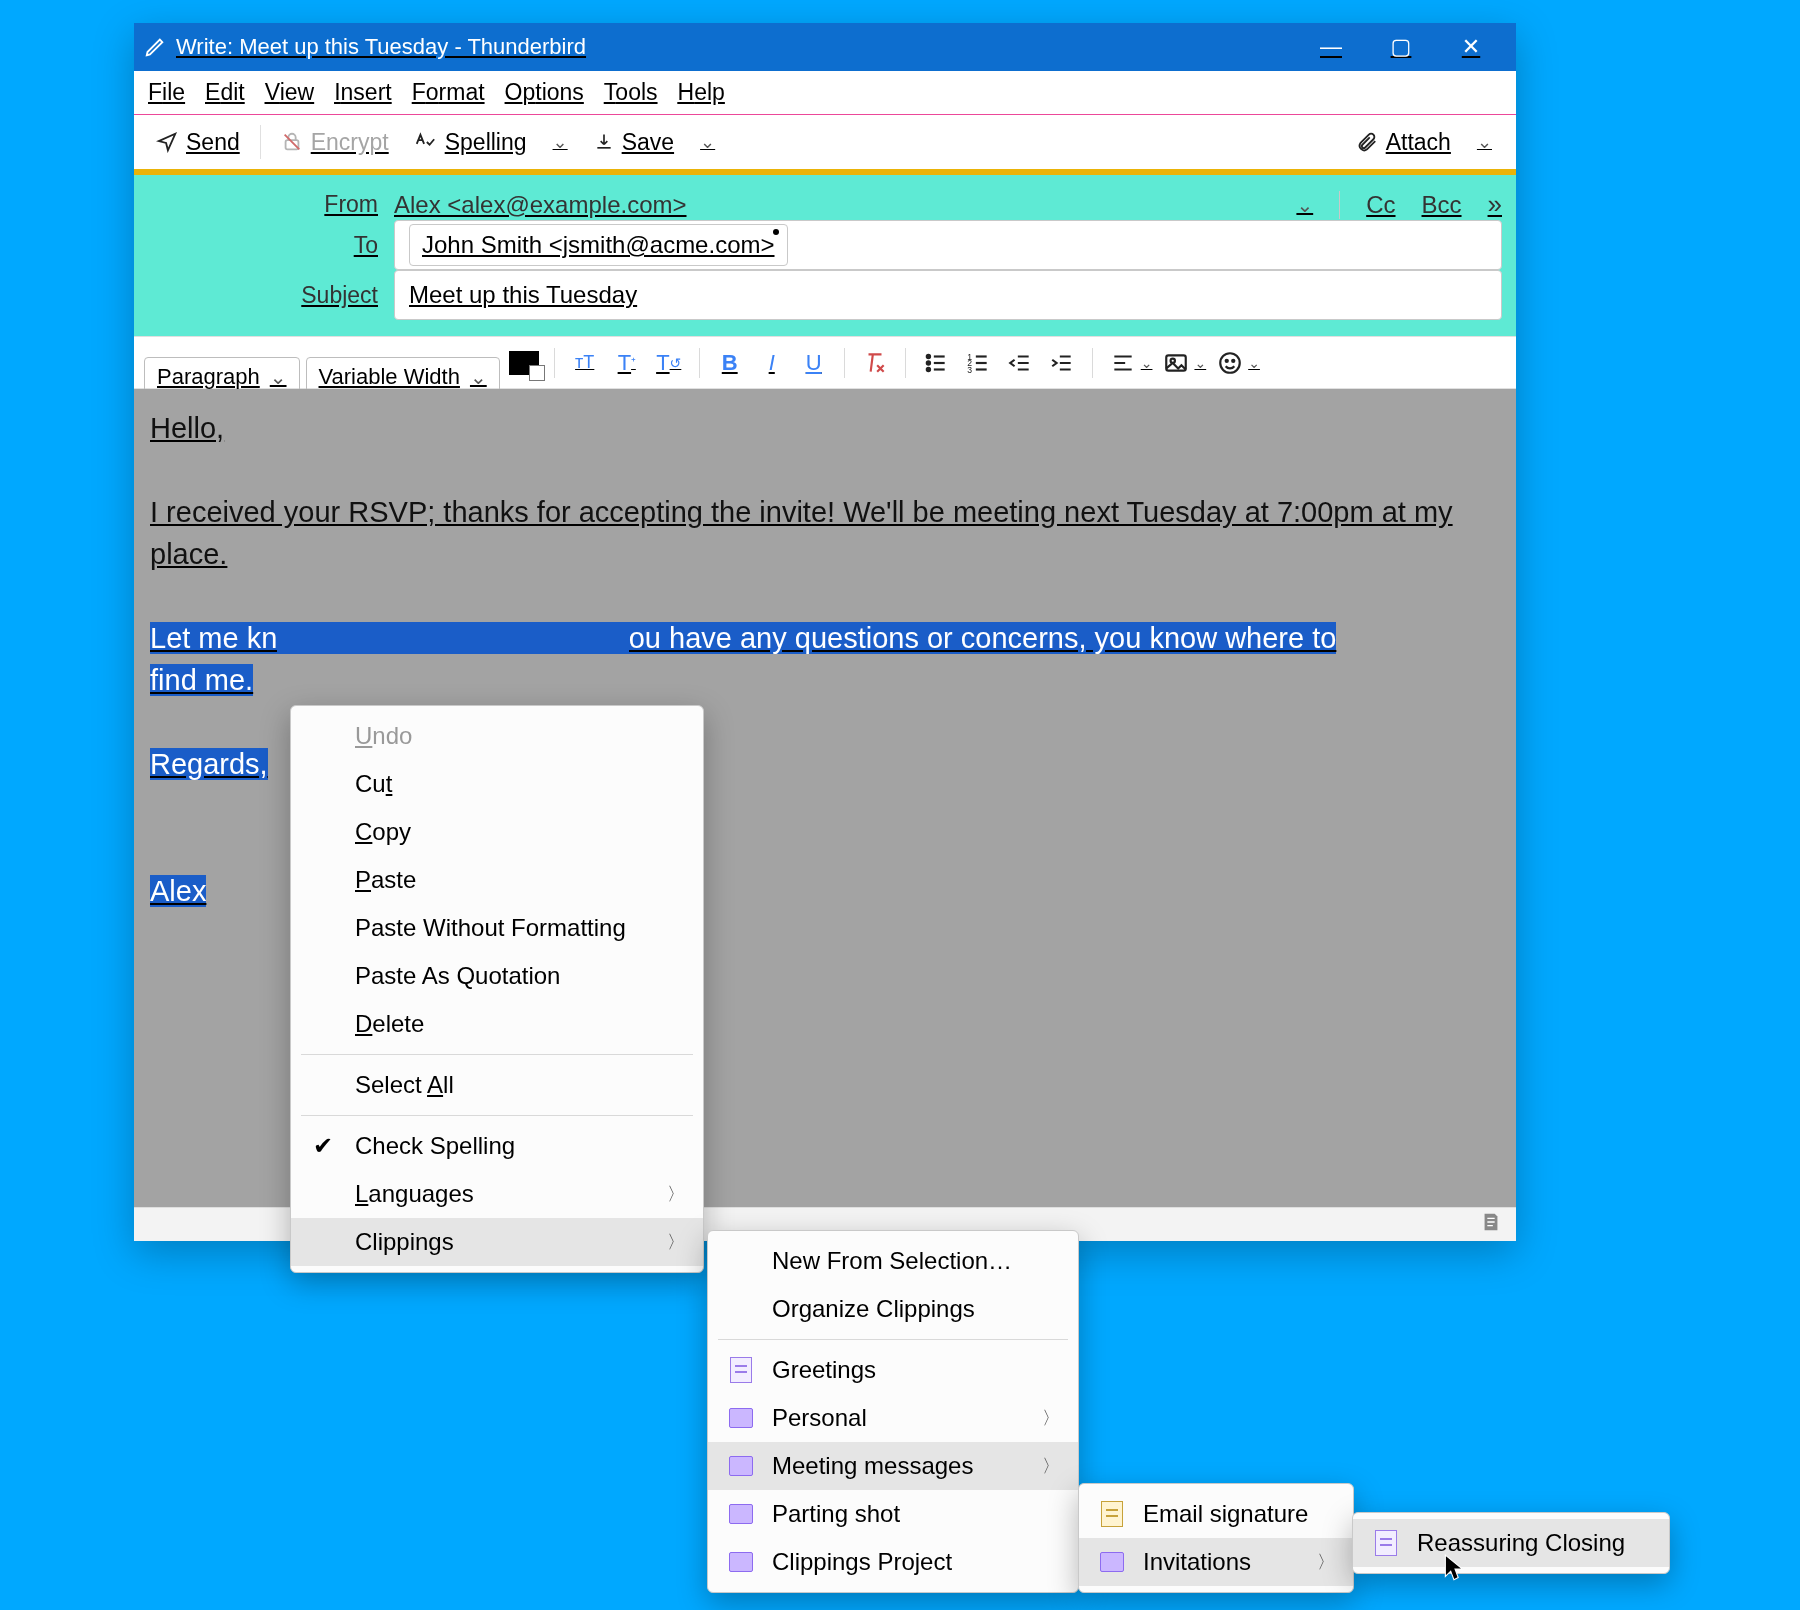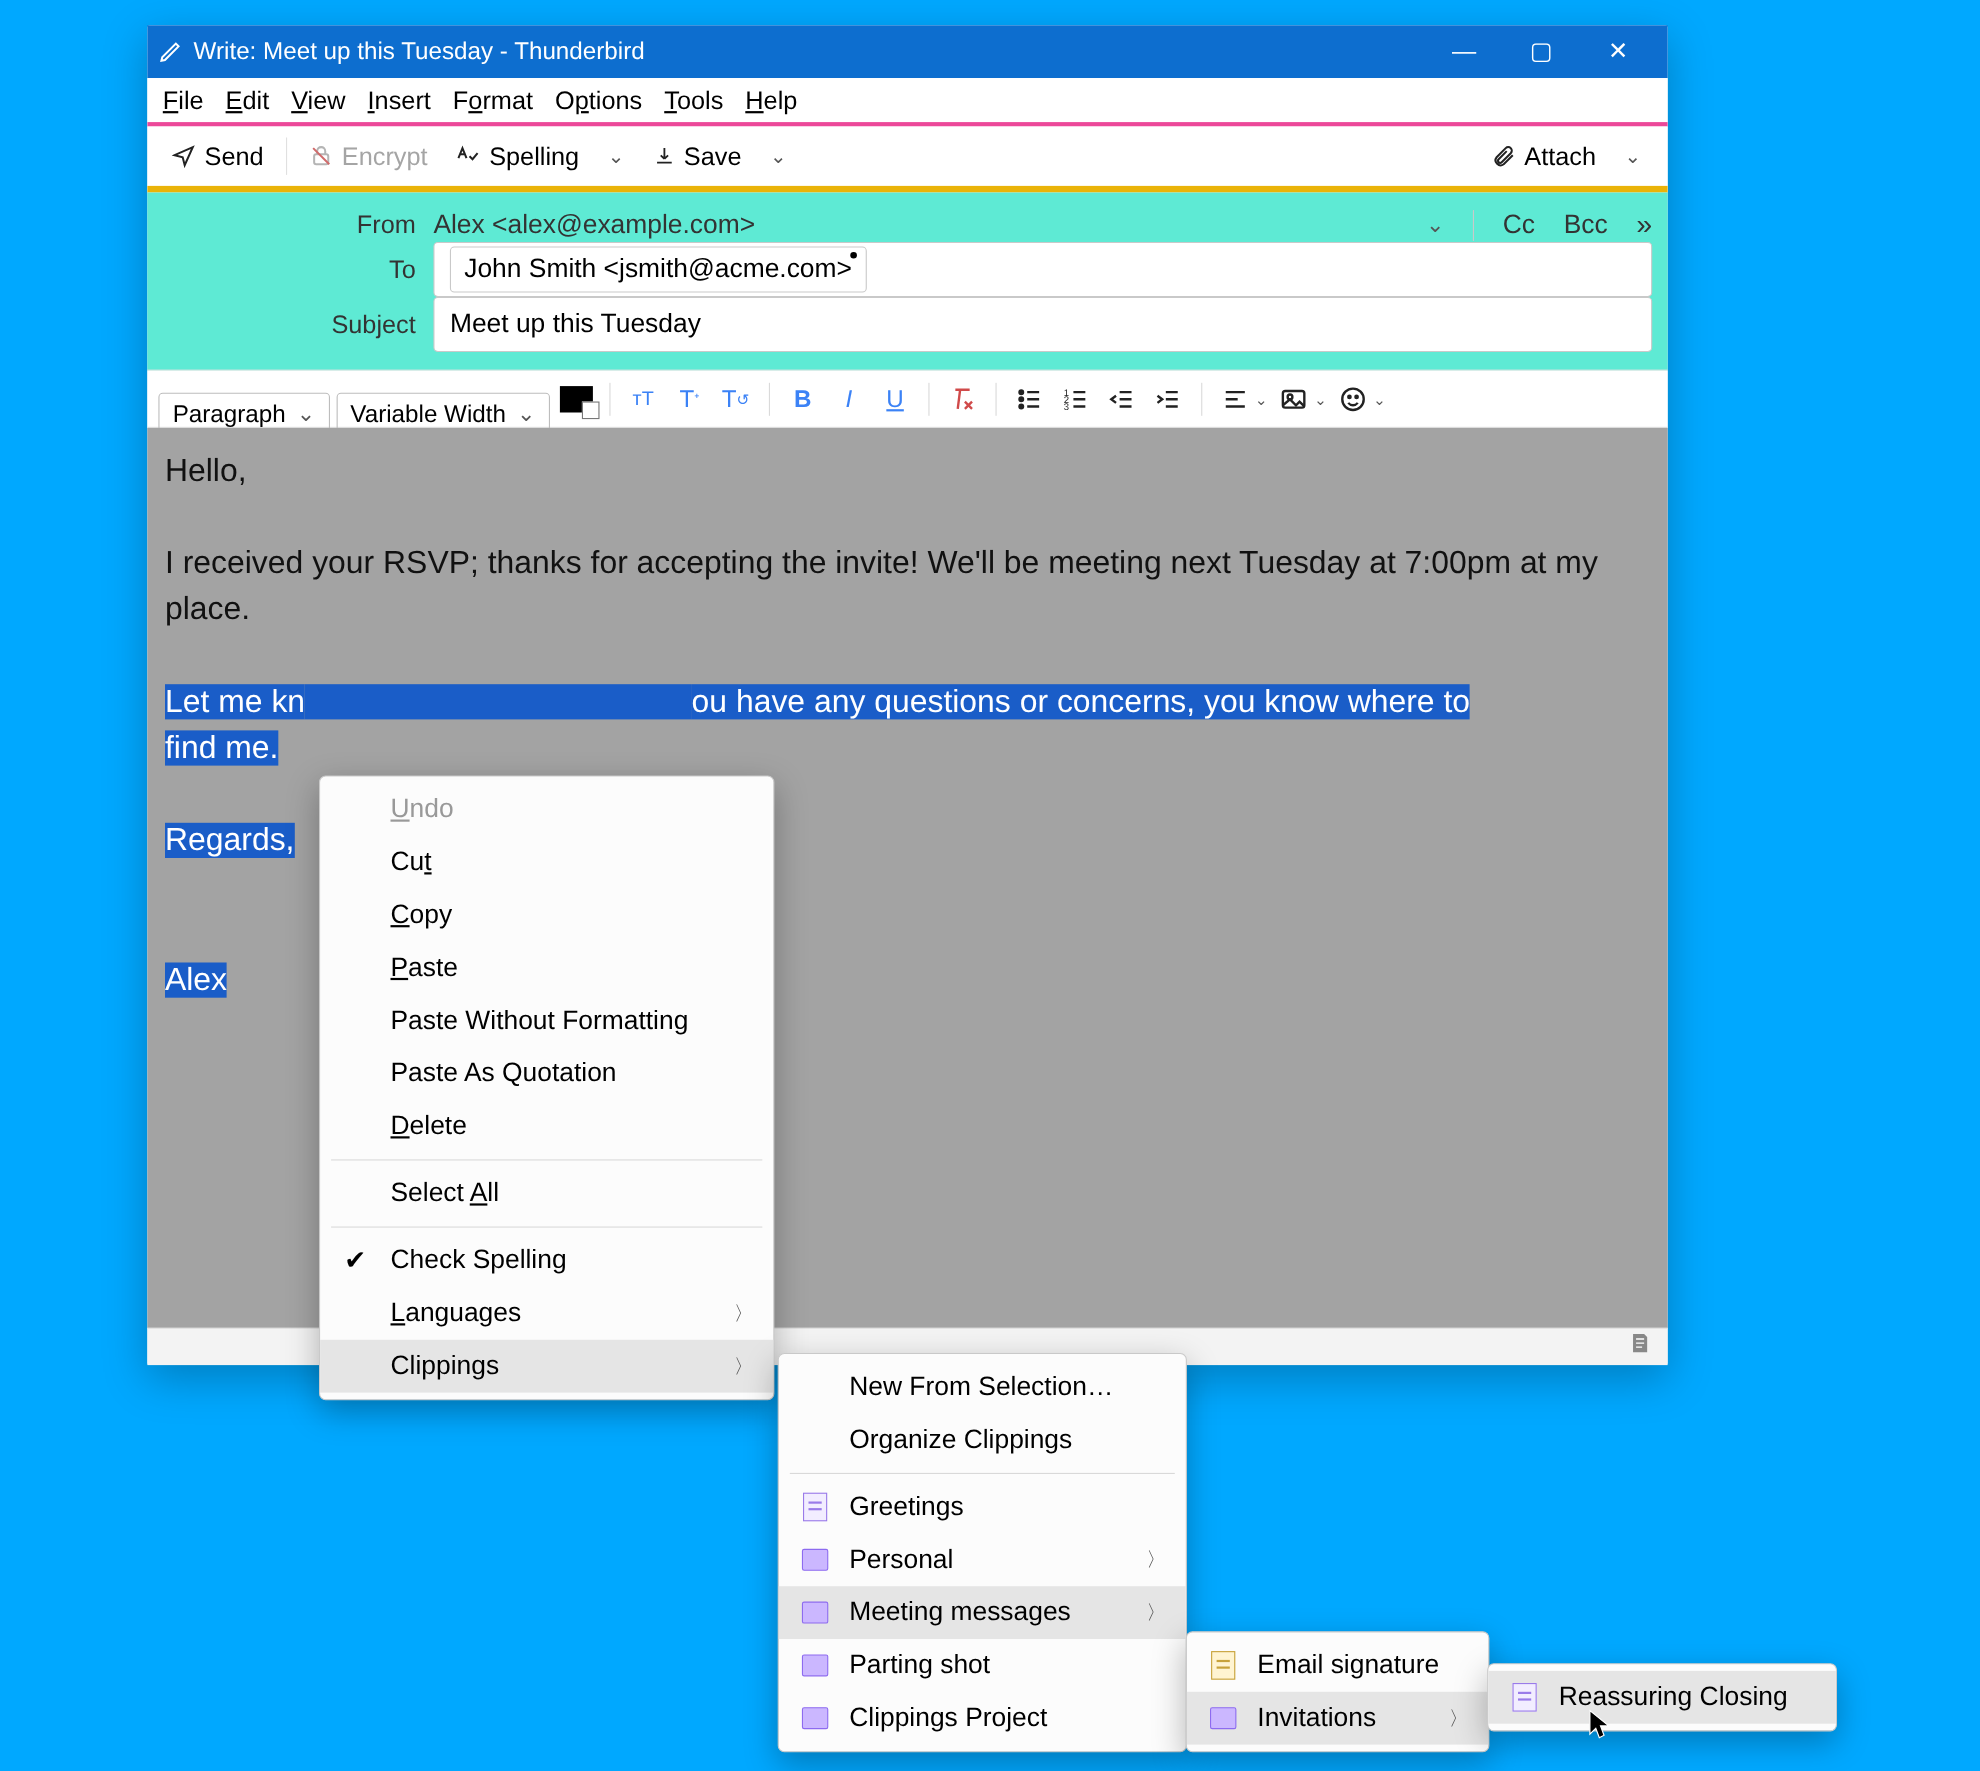--- a/index.html
+++ b/index.html
@@ -17,41 +17,42 @@
     position: absolute;
     left: 134px;
     top: 23px;
     width: 1382px;
     height: 1218px;
     background: #fff;
     box-shadow: 0 12px 40px rgba(0,0,0,.25);
     display: flex;
     flex-direction: column;
     border-radius: 2px;
+    text-decoration: underline;
   }
   .titlebar {
     height: 48px;
     background: #0d6ecf;
     color: #fff;
     display: flex;
     align-items: center;
     padding: 0 10px;
     font-size: 22px;
   }
   .titlebar .pencil { margin-right: 10px; display:inline-flex; }
   .titlebar .title { flex: 1; }
   .win-btn { width: 70px; text-align: center; color:#fff; font-size: 22px; }
   .menubar {
     height: 44px;
     background: #fff;
     display: flex;
     align-items: center;
     gap: 20px;
     padding: 0 14px;
-    border-bottom: 4px solid #ec4899;
+    border-bottom: 1px solid #ec4899;
     font-size: 23px;
   }
   .menubar span { cursor: default; }
   .toolbar {
     height: 60px;
     background: #fff;
     display: flex;
     align-items: center;
     padding: 0 14px;
     gap: 8px;

